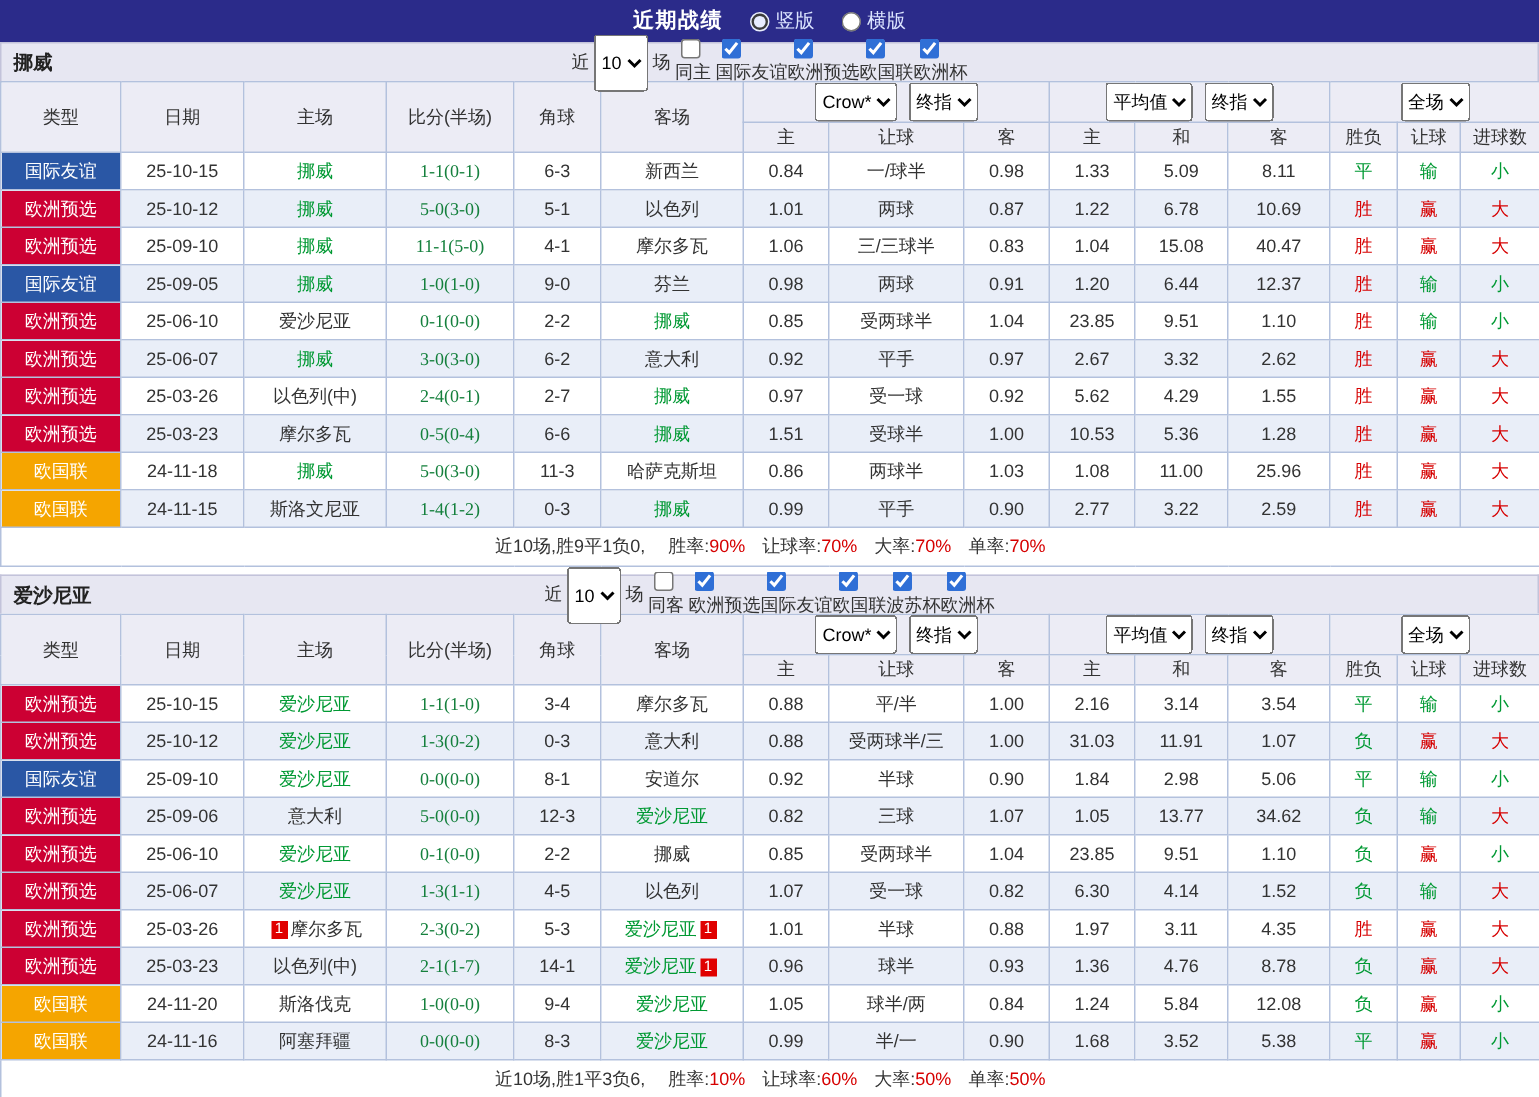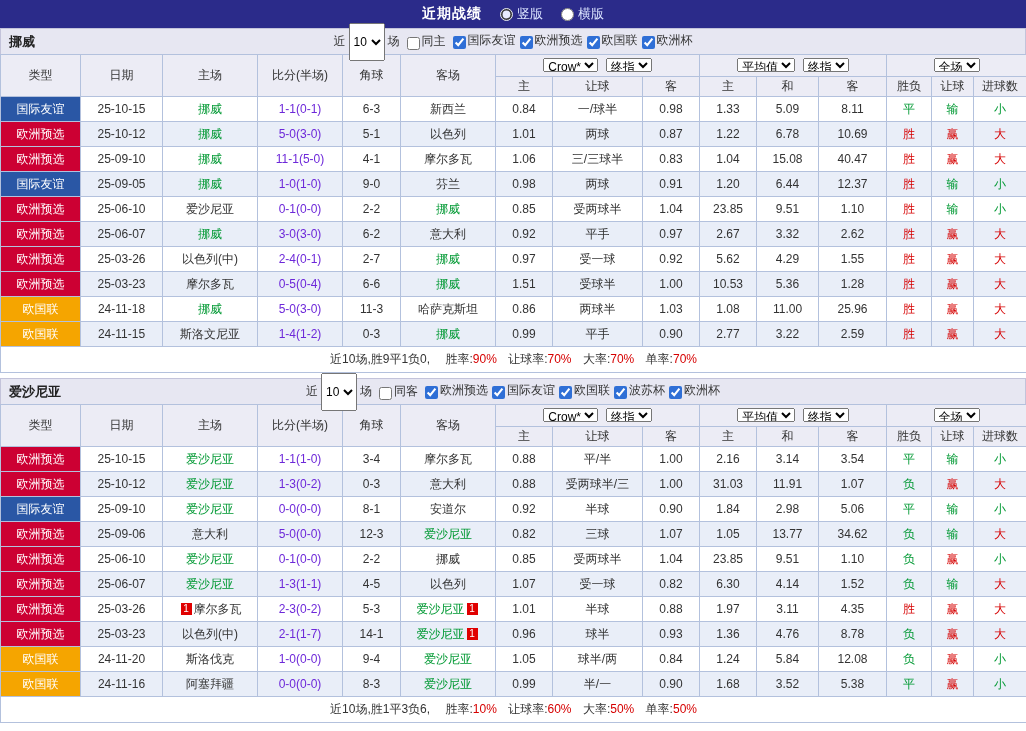--- a/index.html
+++ b/index.html
@@ -11,39 +11,39 @@
   .topbar label { color:#dbe4ff; display:flex; align-items:center; gap:4px; font-size:13px; cursor:pointer; }
   .topbar input[type=radio] { accent-color:#e8ecff; margin:0; }
 
   .team-section { margin-top:0; }
   .team-section + .team-section { margin-top:5px; }
 
   .sec-header { position:relative; height:26px; background:#e7e7f2; border:1px solid #c3c3da; border-bottom:none; display:flex; align-items:center; }
   .team-name { position:absolute; left:8px; font-weight:bold; font-size:13px; color:#222; }
   .filters { margin:0 auto; display:flex; align-items:center; gap:3px; }
   .filters select { height:38px; font-size:12px; font-family:inherit; }
-  .cb { display:inline-flex; align-items:flex-end; gap:1px; cursor:pointer; }
+  .cb { display:inline-flex; align-items:flex-start; gap:1px; cursor:pointer;flex-direction:column; }
   .cb input { accent-color:#2f6fd6; margin:0 1px 0 4px; width:13px; height:13px; }
 
   table { border-collapse:collapse; table-layout:fixed; width:1026px;padding-left:19px; }
   th,td { border:1px solid #b3c1dd; text-align:center; padding:0 2px; overflow:hidden; white-space:nowrap; }
   thead th { background:#ececf5; font-weight:normal; height:22px; color:#333; }
   thead tr.hrow2 th { height:20px; }
-  .ddcell select { height:14px; font-size:12px; font-family:inherit; margin:0 2px; }
+  .ddcell select { height:26px; font-size:12px; font-family:inherit; margin:0 2px; }
   tbody td { height:25px; background:#fff; }
   tbody tr:nth-child(even) td { background:#e9eef8; }
 
   td.type { color:#fff; }
   td.type.friendly { background:#2a57a5 !important; }
   td.type.qualifier { background:#cc0033 !important; }
   td.type.nations  { background:#f5a500 !important; }
 
   td.team { color:#333; }
   td.team.focus { color:#009933; }
-  td.score { color:#6d28d9; }
+  td.score { color:#15803d;font-family:Liberation Serif, serif; }
   td.red { color:#d60000; }
   td.green { color:#009933; }
 
   .card { display:inline-block; background:#e00000; color:#fff; font-size:10px; line-height:12px; width:11px; height:12px; margin:0 2px; vertical-align:1px; }
 
   tfoot td { height:26px; background:#fff; }
   .sprefix { margin-right:4px; }
   .slabel { margin-left:8px; }
   .sval { color:#d60000; }
 </style>

